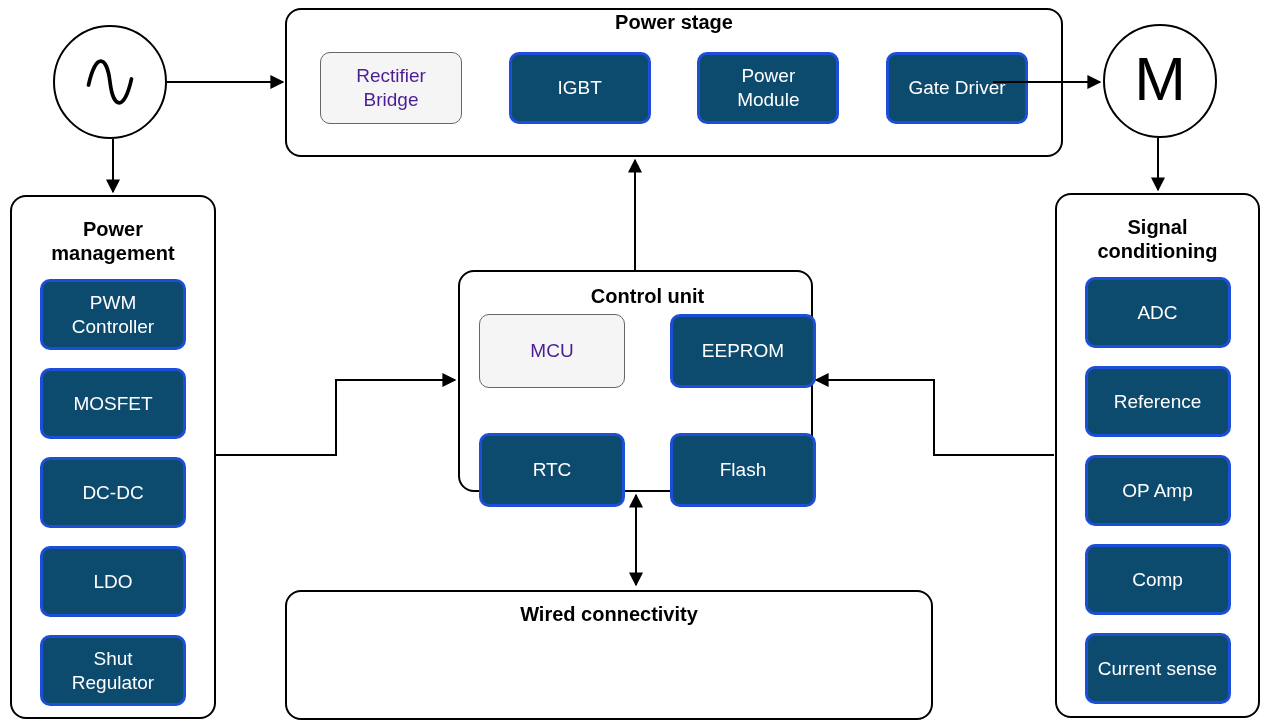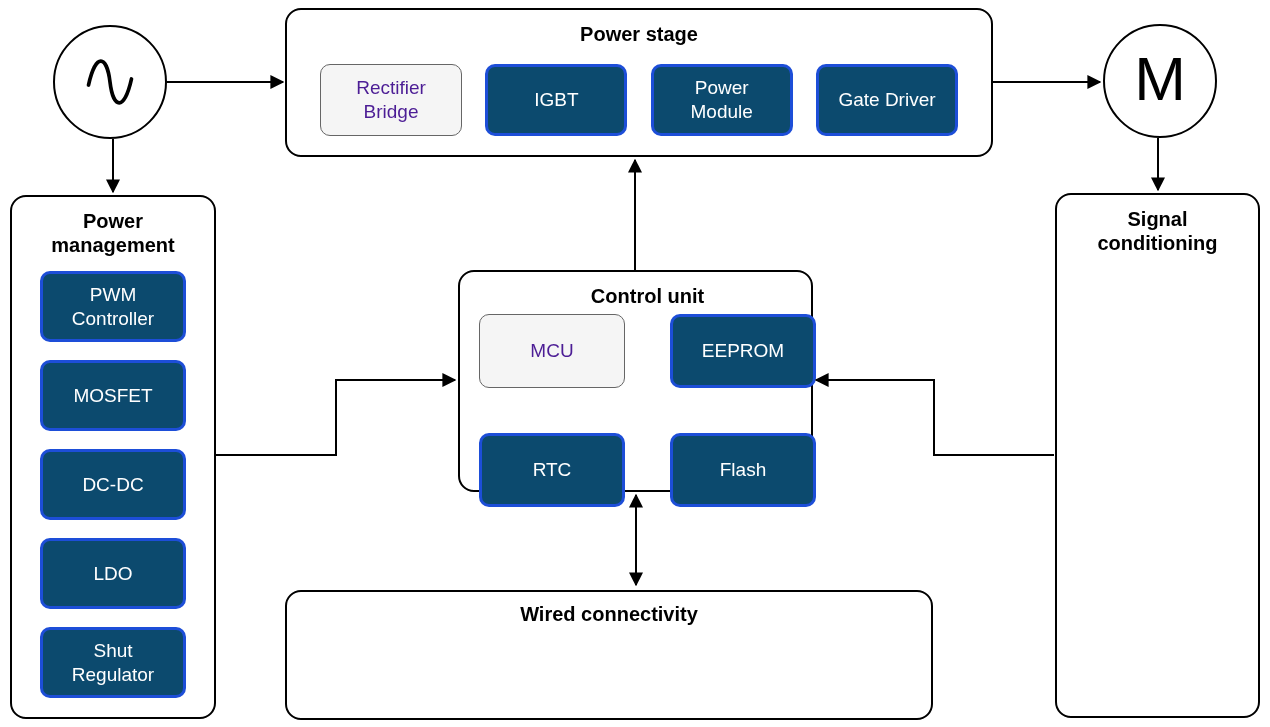--- a/index.html
+++ b/index.html
@@ -43,35 +43,35 @@
     background: #0c4a6e;
     border: 3px solid #1d4ed8;
     color: #ffffff;
   }
   .block.gray {
     background: #F5F5F5;
     border: 1px solid #666666;
     color: #4c1d95;
   }
   
-  #power-stage { left: 285px; top: 8px; width: 708px; height: 149px; padding-top: 12px; }
+  #power-stage { left: 285px; top: 8px; width: 778px; height: 149px; }
   #power-stage .row {
     display: flex; justify-content: space-between;
     padding: 0 33px; margin-top: 18px;
   }
   #power-stage .block { width: 142px; height: 72px; }
   
   #wired-connectivity { left: 285px; top: 590px; width: 648px; height: 130px; padding-top: 10px; }
   #wired-connectivity .row {
     display: flex; justify-content: space-between;
     padding: 0 21px; margin-top: 6px;
   }
   #wired-connectivity .block { width: 145px; height: 72px; }
   
-  .side-col { padding-top: 12px; }
+  .side-col { padding-top: 20px; }
   .side-col .col {
     display: flex; flex-direction: column; align-items: center;
     gap: 18px; margin-top: 14px;
   }
   .side-col .block { width: 146px; height: 71px; }
   #power-management { left: 10px; top: 195px; width: 206px; height: 524px; }
   #signal-conditioning { left: 1055px; top: 193px; width: 205px; height: 525px; }
   
   #control-unit { left: 458px; top: 270px; width: 355px; height: 222px; padding-top: 12px; padding-left: 24px; }
   #control-unit .grid {
@@ -152,20 +152,27 @@
     <div class="grid">
       <div class="block gray">MCU</div>
       <div class="block blue">EEPROM</div>
       <div class="block blue">RTC</div>
       <div class="block blue">Flash</div>
     </div>
   </div>
 
   <div class="group side-col" id="signal-conditioning">
     <div class="group-title">Signal conditioning</div>
+    <div class="col">
+      <div class="block blue">ADC</div>
+      <div class="block blue">Reference</div>
+      <div class="block blue">OP Amp</div>
+      <div class="block blue">Comp</div>
+      <div class="block blue">Current sense</div>
+    </div>
   </div>
 
   <div class="group" id="wired-connectivity">
     <div class="group-title">Wired connectivity</div>
   </div>
 
   <svg id="connectors" viewBox="0 0 1270 727">
     <defs>
       <marker id="arrow" viewBox="0 0 10 10" refX="9" refY="5" markerWidth="7" markerHeight="7" orient="auto-start-reverse">
         <path d="M0,0 L10,5 L0,10 Z" fill="#000000"></path>

